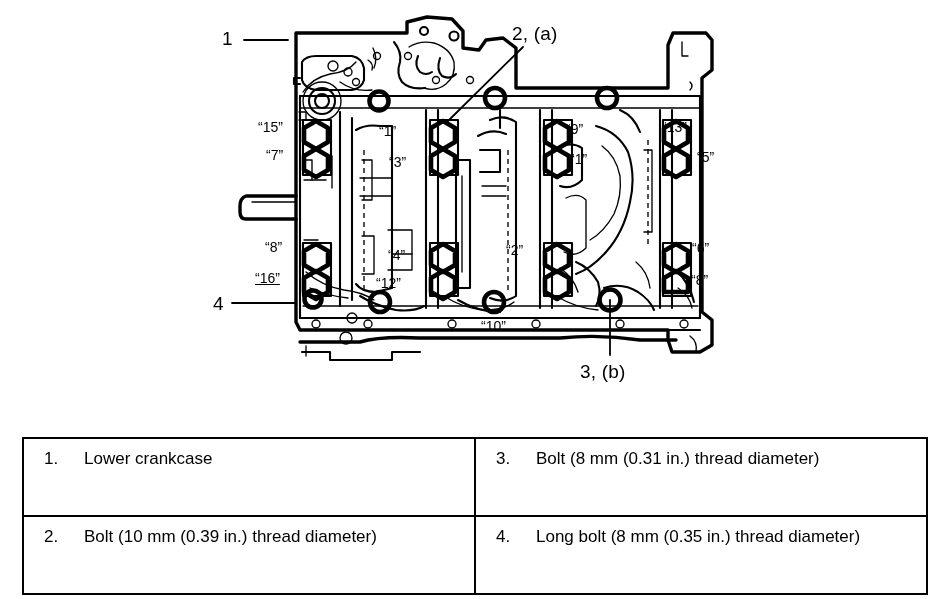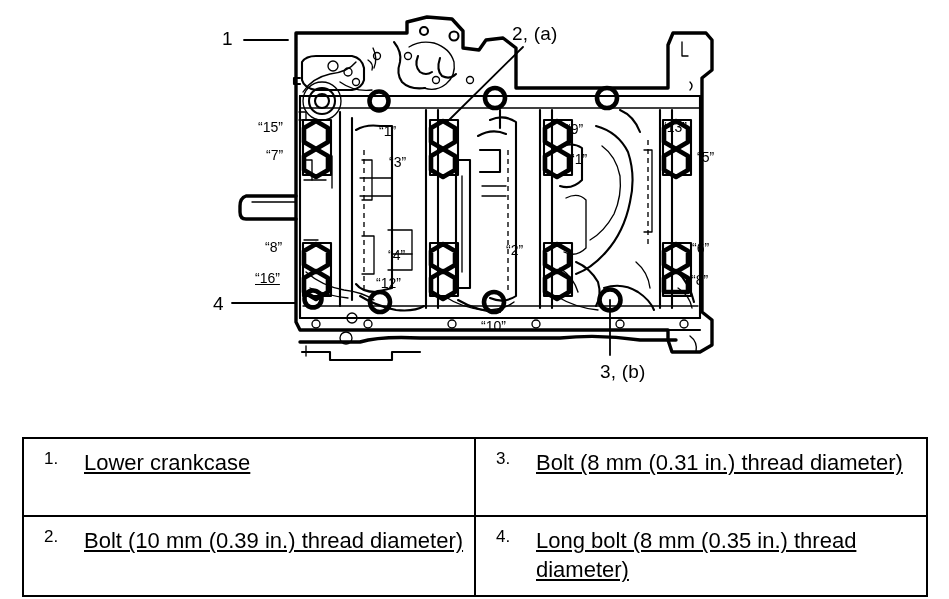--- a/index.html
+++ b/index.html
@@ -75,24 +75,23 @@
   }
   .cell-num {
     flex: 0 0 auto;
     width: 40px;
     padding-left: 14px;
     font-size: 17px;
     line-height: 1.32;
   }
   .cell-txt {
     flex: 1 1 auto;
-    font-size: 22px;
+    font-size: 17px;
     line-height: 1.32;
     padding-right: 4px;
-    text-decoration: underline;
   }
 </style>
 </head>
 <body>
 
 <div id="page">
 
   <div id="diagram-area">
 
     <svg id="diagram-svg" width="949" height="420" viewBox="0 0 949 420">
@@ -348,21 +347,21 @@
       <g>
         <line class="ld" x1="244" y1="40" x2="288" y2="40"></line>
         <line class="ld" x1="523" y1="47" x2="447" y2="122"></line>
         <line class="ld" x1="610" y1="355" x2="610" y2="300"></line>
         <line class="ld" x1="232" y1="303" x2="296" y2="303"></line>
       </g>
     </svg>
 
     <div class="lbl lbl-call" style="left:222px; top:29px;">1</div>
     <div class="lbl lbl-call" style="left:512px; top:24px;">2, (a)</div>
-    <div class="lbl lbl-call" style="left:580px; top:362px;margin-left:20px;">3, (b)</div>
+    <div class="lbl lbl-call" style="left:580px; top:362px;">3, (b)</div>
     <div class="lbl lbl-call" style="left:213px; top:294px;">4</div>
 
     <div class="lbl lbl-bolt" style="left:258px; top:120px;">“15”</div>
     <div class="lbl lbl-bolt" style="left:266px; top:148px;">“7”</div>
     <div class="lbl lbl-bolt" style="left:379px; top:124px;">“1”</div>
     <div class="lbl lbl-bolt" style="left:389px; top:155px;">“3”</div>
     <div class="lbl lbl-bolt" style="left:566px; top:122px;">“9”</div>
     <div class="lbl lbl-bolt" style="left:570px; top:152px;">“1”</div>
     <div class="lbl lbl-bolt" style="left:662px; top:120px;">“13”</div>
     <div class="lbl lbl-bolt" style="left:697px; top:150px;">“5”</div>

